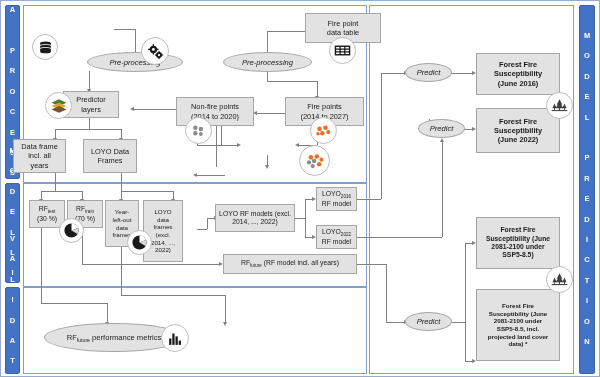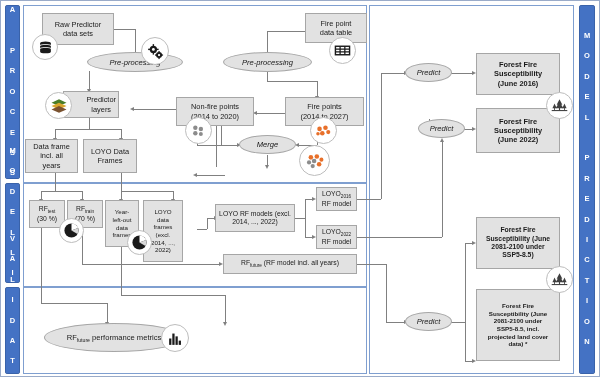--- a/index.html
+++ b/index.html
@@ -190,24 +190,20 @@
   <div class="ln lnh" style="left:385px;top:321px;width:19px;"></div>
   <div class="arw right" style="left:403px;top:318.5px;"></div>
 
   <div class="ln lnh" style="left:450px;top:321px;width:14px;"></div>
   <div class="ln lnv" style="left:464px;top:242px;height:118px;"></div>
   <div class="ln lnh" style="left:464px;top:242px;width:8px;"></div>
   <div class="arw right" style="left:471px;top:239.5px;"></div>
   <div class="ln lnh" style="left:464px;top:360px;width:8px;"></div>
   <div class="arw right" style="left:471px;top:357.5px;"></div>
 
-  <div class="node" style="left:41px;top:12px;width:72px;height:32px;">
-    <span style="white-space:pre-line;">Raw Predictor
-data sets</span>
-  </div>
   <div class="badge" style="left:31px;top:33px;width:24px;height:24px;">
     <svg width="15" height="15" viewBox="0 0 24 24">
       <g fill="#1a1a1a">
         <ellipse cx="12" cy="5" rx="8.5" ry="2.6"></ellipse>
         <rect x="3.5" y="5" width="17" height="3.6"></rect>
           <ellipse cx="12" cy="8.6" rx="8.5" ry="2.4" fill="#fff"></ellipse>
         <ellipse cx="12" cy="10" rx="8.5" ry="2.6"></ellipse>
         <rect x="3.5" y="10" width="17" height="3.6"></rect>
           <ellipse cx="12" cy="13.6" rx="8.5" ry="2.4" fill="#fff"></ellipse>
         <ellipse cx="12" cy="15" rx="8.5" ry="2.6"></ellipse>
@@ -232,33 +228,33 @@
         <circle cx="17" cy="17" r="4.3"></circle>
           <circle cx="17" cy="17" r="1.6" fill="#fff"></circle>
         <rect x="16.1" y="11.3" width="1.8" height="2.6"></rect>
           <rect x="16.1" y="20.1" width="1.8" height="2.6"></rect>
         <rect x="11.3" y="16.1" width="2.6" height="1.8"></rect>
           <rect x="20.1" y="16.1" width="2.6" height="1.8"></rect>
       </g>
     </svg>
   </div>
 
-  <div class="node" style="left:62px;top:90px;width:56px;height:27px;justify-content:flex-end;">
+  <div class="node" style="left:62px;top:90px;width:56px;height:27px;">
     <span style="white-space:pre-line;">Predictor
 layers</span>
   </div>
   <div class="badge" style="left:44px;top:91px;width:25px;height:25px;">
     <svg width="18" height="18" viewBox="0 0 24 24">
       <polygon points="12,3 22,7.5 12,12 2,7.5" fill="#4a7d28"></polygon>
       <polygon points="12,7.5 22,12 12,16.5 2,12" fill="#d9a62e"></polygon>
       <polygon points="12,12 22,16.5 12,21 2,16.5" fill="#7a5230"></polygon>
     </svg>
   </div>
 
-  <div class="node" style="left:304px;top:12px;width:62px;height:30px;">
+  <div class="node" style="left:304px;top:12px;width:76px;height:30px;">
     <span style="white-space:pre-line;">Fire point
 data table</span>
   </div>
   <div class="badge" style="left:328px;top:36px;width:25px;height:25px;">
     <svg width="17" height="17" viewBox="0 0 24 24">
       <rect x="2" y="6" width="20" height="12" fill="none" stroke="#1a1a1a" stroke-width="2"></rect>
       <line x1="2" y1="10" x2="22" y2="10" stroke="#1a1a1a" stroke-width="1.8"></line>
       <line x1="2" y1="14" x2="22" y2="14" stroke="#1a1a1a" stroke-width="1.8"></line>
       <line x1="8.6" y1="6" x2="8.6" y2="18" stroke="#1a1a1a" stroke-width="1.8"></line>
       <line x1="15.3" y1="6" x2="15.3" y2="18" stroke="#1a1a1a" stroke-width="1.8"></line>
@@ -293,40 +289,37 @@
     <svg width="19" height="19" viewBox="0 0 24 24">
       <g fill="#8c8c8c">
         <circle cx="8" cy="8.5" r="2.8"></circle>
           <circle cx="15" cy="10" r="2.8"></circle>
         <circle cx="8" cy="15.5" r="2.8"></circle>
           <circle cx="15" cy="16.5" r="2.5"></circle>
       </g>
     </svg>
   </div>
 
-  <div class="ellipse" style="left:238px;top:134px;width:57px;height:19px;">
-    <span>Merge</span>
-  </div>
 
   <div class="badge" style="left:298px;top:144px;width:29px;height:29px;">
     <svg width="22" height="22" viewBox="0 0 24 24">
       <g>
           <circle cx="7.5" cy="8" r="2.5" fill="#e8702a"></circle>
           <circle cx="14" cy="7" r="2.5" fill="#e8702a"></circle>
       <circle cx="19" cy="10.5" r="2.2" fill="#e8702a"></circle>
           <circle cx="11" cy="12" r="2.5" fill="#8c8c8c"></circle>
       <circle cx="5.5" cy="13.5" r="2.3" fill="#8c8c8c"></circle>
           <circle cx="16.5" cy="15.5" r="2.5" fill="#e8702a"></circle>
       <circle cx="9.5" cy="17.5" r="2.3" fill="#8c8c8c"></circle>
         </g>
     </svg>
   </div>
 
 
-  <div class="node" style="left:24px;top:138px;width:53px;height:34px;">
+  <div class="node" style="left:12px;top:138px;width:53px;height:34px;">
     <span style="white-space:pre-line;">Data frame
 incl. all
 years</span>
   </div>
   <div class="node" style="left:82px;top:138px;width:54px;height:34px;">
     <span style="white-space:pre-line;">LOYO Data
 Frames</span>
   </div>
 
   <div class="node small" style="left:28px;top:199px;width:36px;height:28px;">

